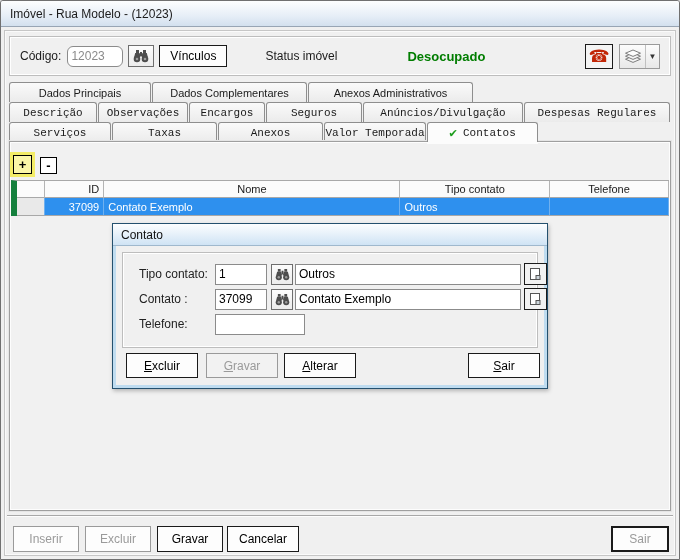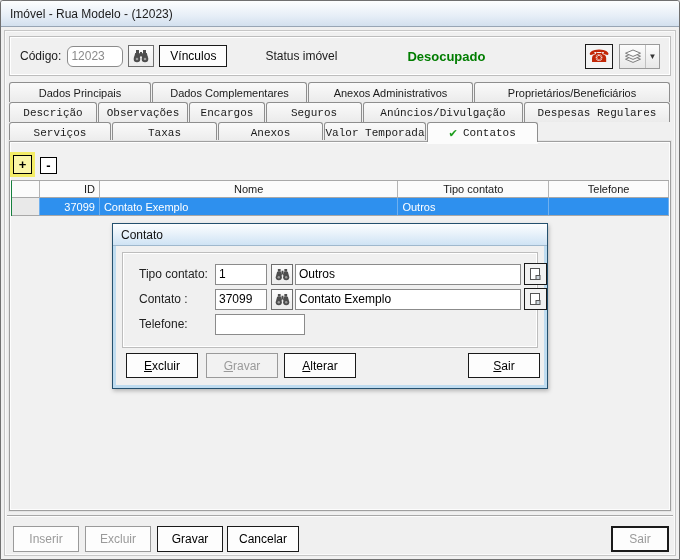--- a/index.html
+++ b/index.html
@@ -46,21 +46,21 @@
 
   
   .tabpage { position:absolute; left:8px; top:113px; width:662px; height:370px;
              border:1px solid #9f9f9f; box-shadow:inset 0 0 0 1px #fdfdfd, 0 0 0 1px #e5e5e5; background:#f1f1f1; }
   .mini-btn { position:absolute; font-weight:bold; font-size:13px; display:flex; align-items:center; justify-content:center; cursor:default; }
   .plus-btn { left:3px; top:13px; width:19px; height:19px; background:#fbf6a8; border:1px solid #000;
               box-shadow:0 0 0 3px var(--focus_yellow,#f3ec67); }
   .minus-btn { left:30px; top:15px; width:17px; height:17px; background:#fff; border:1px solid #000; }
 
   
-  .grid { position:absolute; left:1px; top:38px; width:658px; border-top:1px solid #a8a8a8; border-left:1px solid #15803d; }
+  .grid { position:absolute; left:1px; top:38px; width:658px; border-top:1px solid #a8a8a8; border-left:6px solid #15803d; }
   .grid-row { display:flex; }
   .gh { background:#fbfbfb; border-right:1px solid #b4b4b4; border-bottom:1px solid #a8a8a8; height:17px;
         display:flex; align-items:center; justify-content:center; font-size:11px; }
   .gc { height:18px; display:flex; align-items:center; border-right:1px solid #b4b4b4; border-bottom:1px solid #a8a8a8;
         font-size:11px; overflow:hidden; white-space:nowrap; }
   .sel-row .gc { background:var(--selection,#2e90ee); color:#fff; border-right-color:#6fb0ef; }
   .sel-cell { background:#e9e9e9 !important; }
   .c0 { width:28px; } .c1 { width:60px; justify-content:flex-end; padding-right:4px; }
   .c2 { width:299px; padding-left:4px; justify-content:flex-start; } .c3 { width:151px; padding-left:4px; justify-content:flex-start; }
   .c4 { width:120px; }
@@ -142,23 +142,20 @@
     <div class="tabs">
       <div class="tabrow">
         <div class="tab" style="width:142px">
             <span>Dados Principais</span>
           </div>
         <div class="tab" style="width:155px">
             <span>Dados Complementares</span>
           </div>
         <div class="tab" style="width:165px">
             <span>Anexos Administrativos</span>
-          </div>
-        <div class="tab" style="width:196px">
-            <span>Proprietários/Beneficiários</span>
           </div>
       </div>
       <div class="tabrow">
         <div class="tab" style="width:88px">
             <span>Descrição</span>
           </div>
         <div class="tab" style="width:90px">
             <span>Observações</span>
           </div>
         <div class="tab" style="width:76px">

